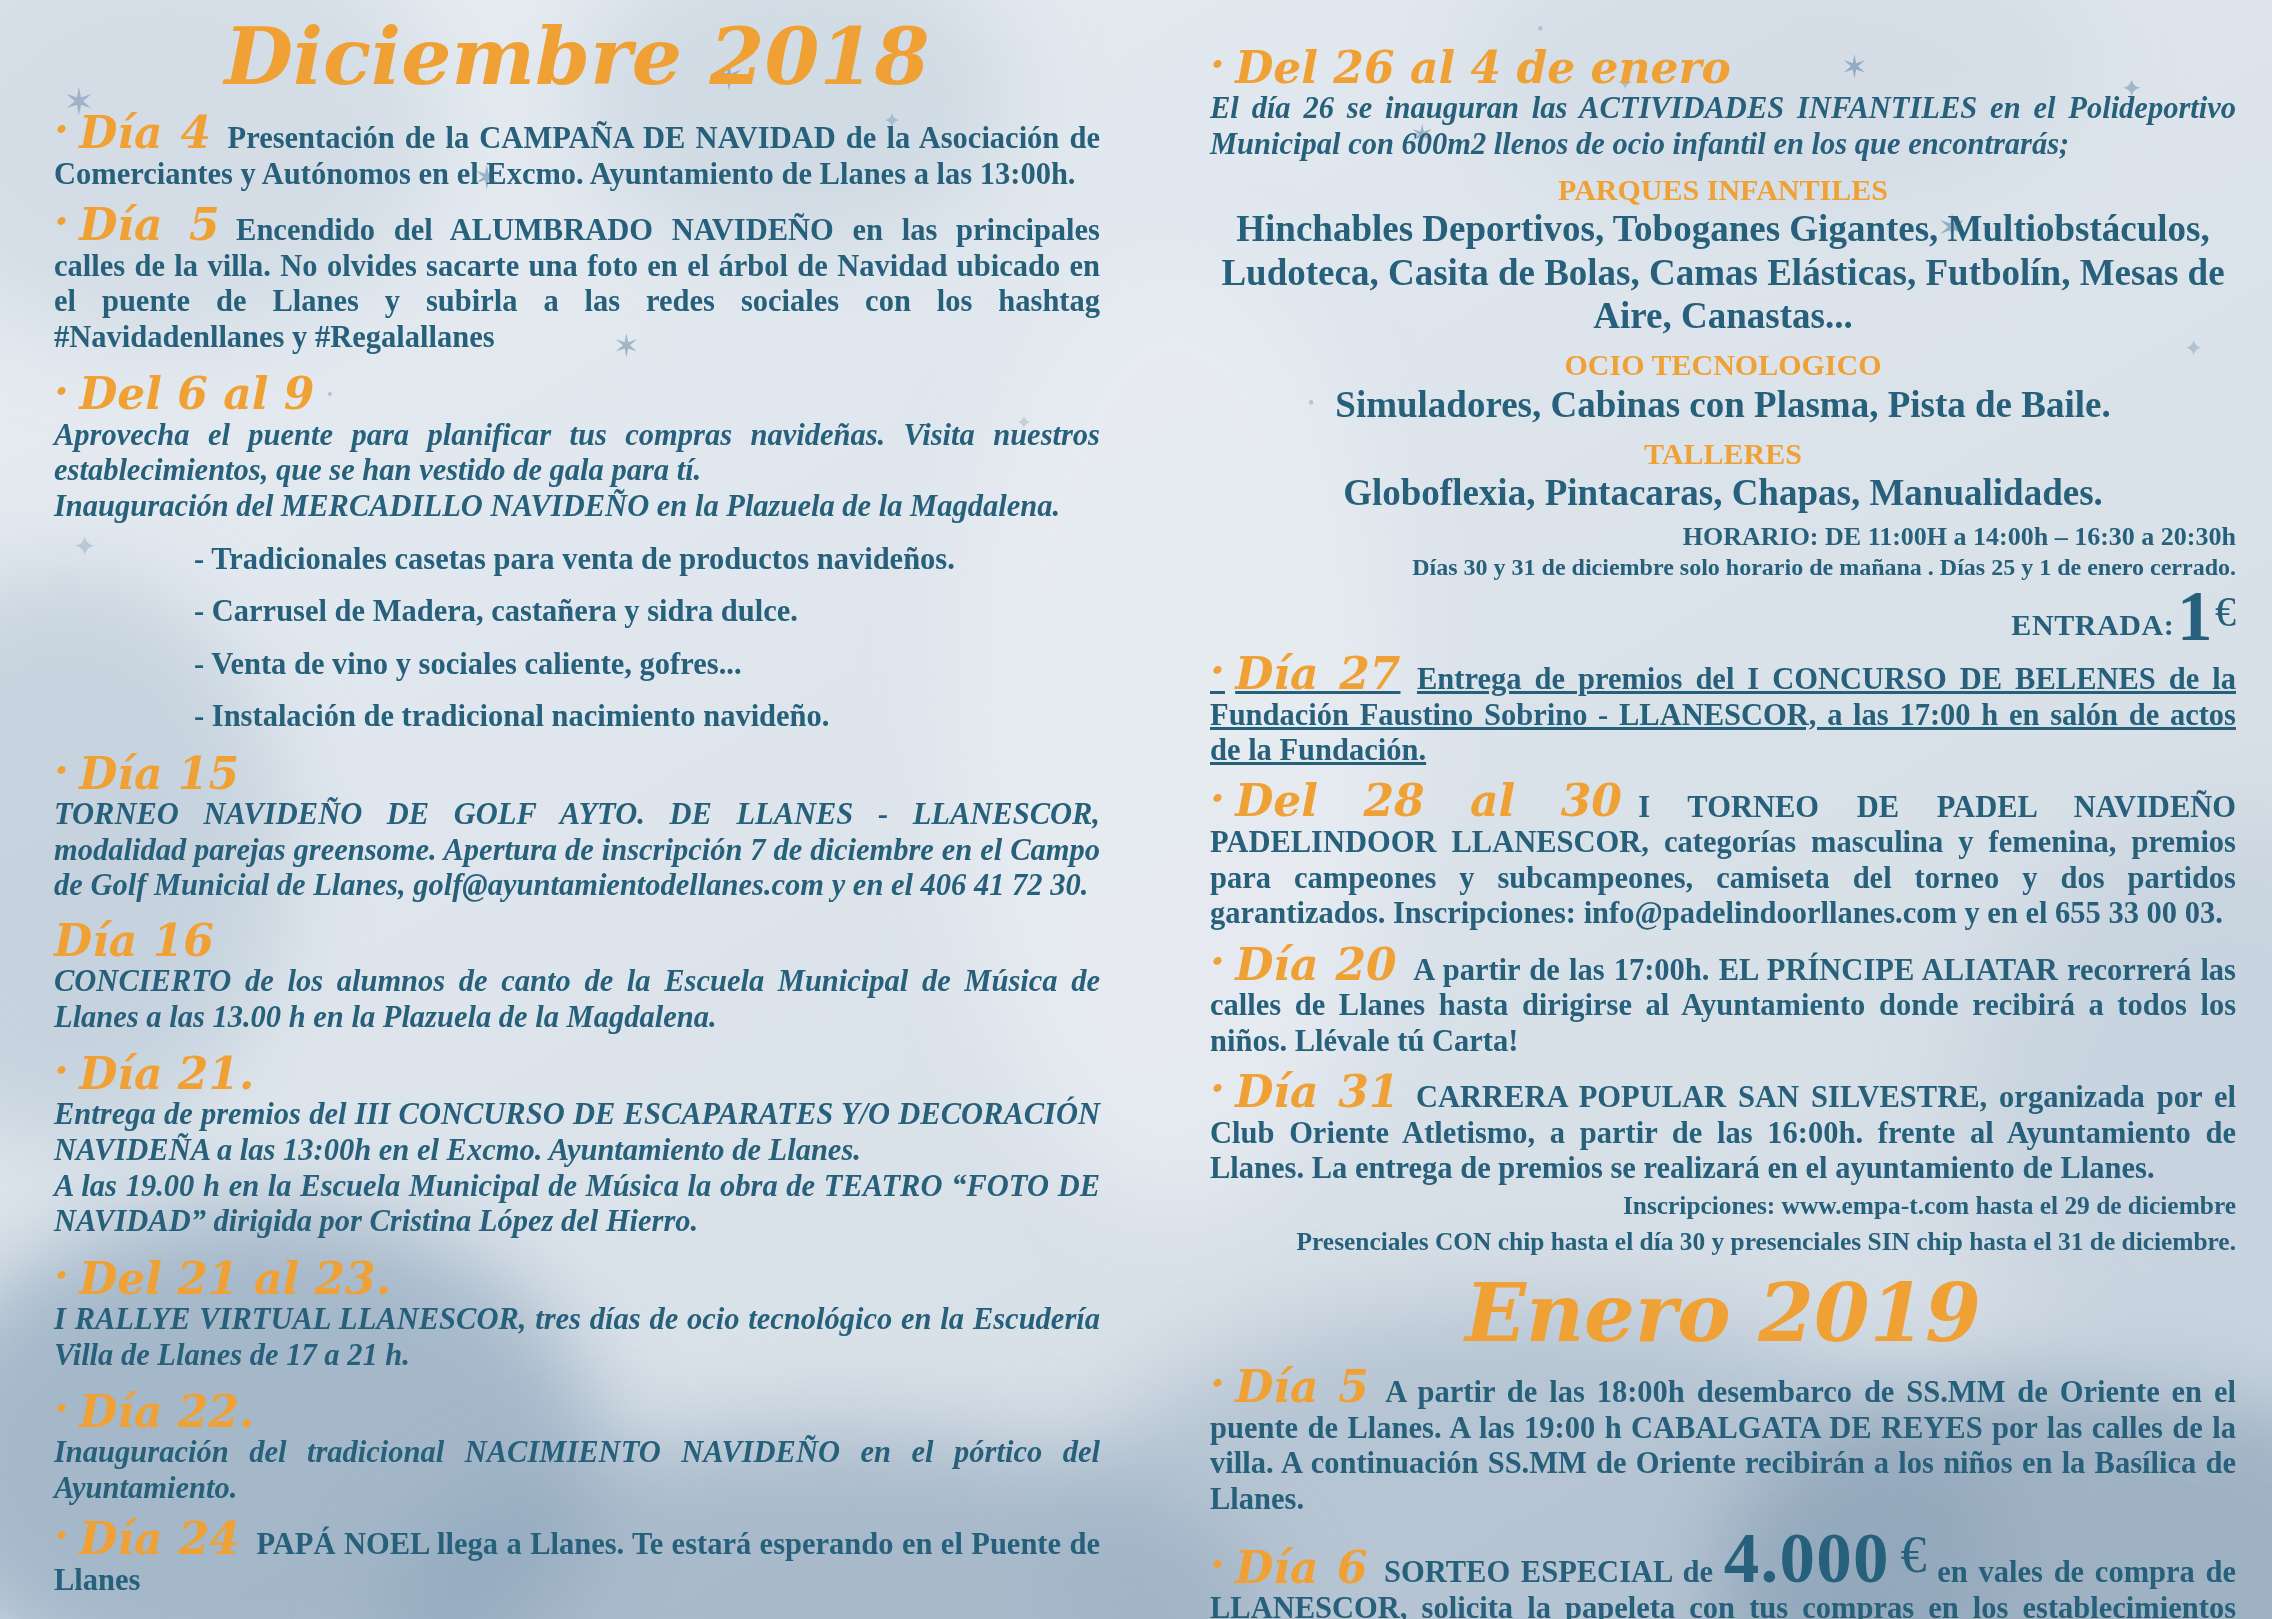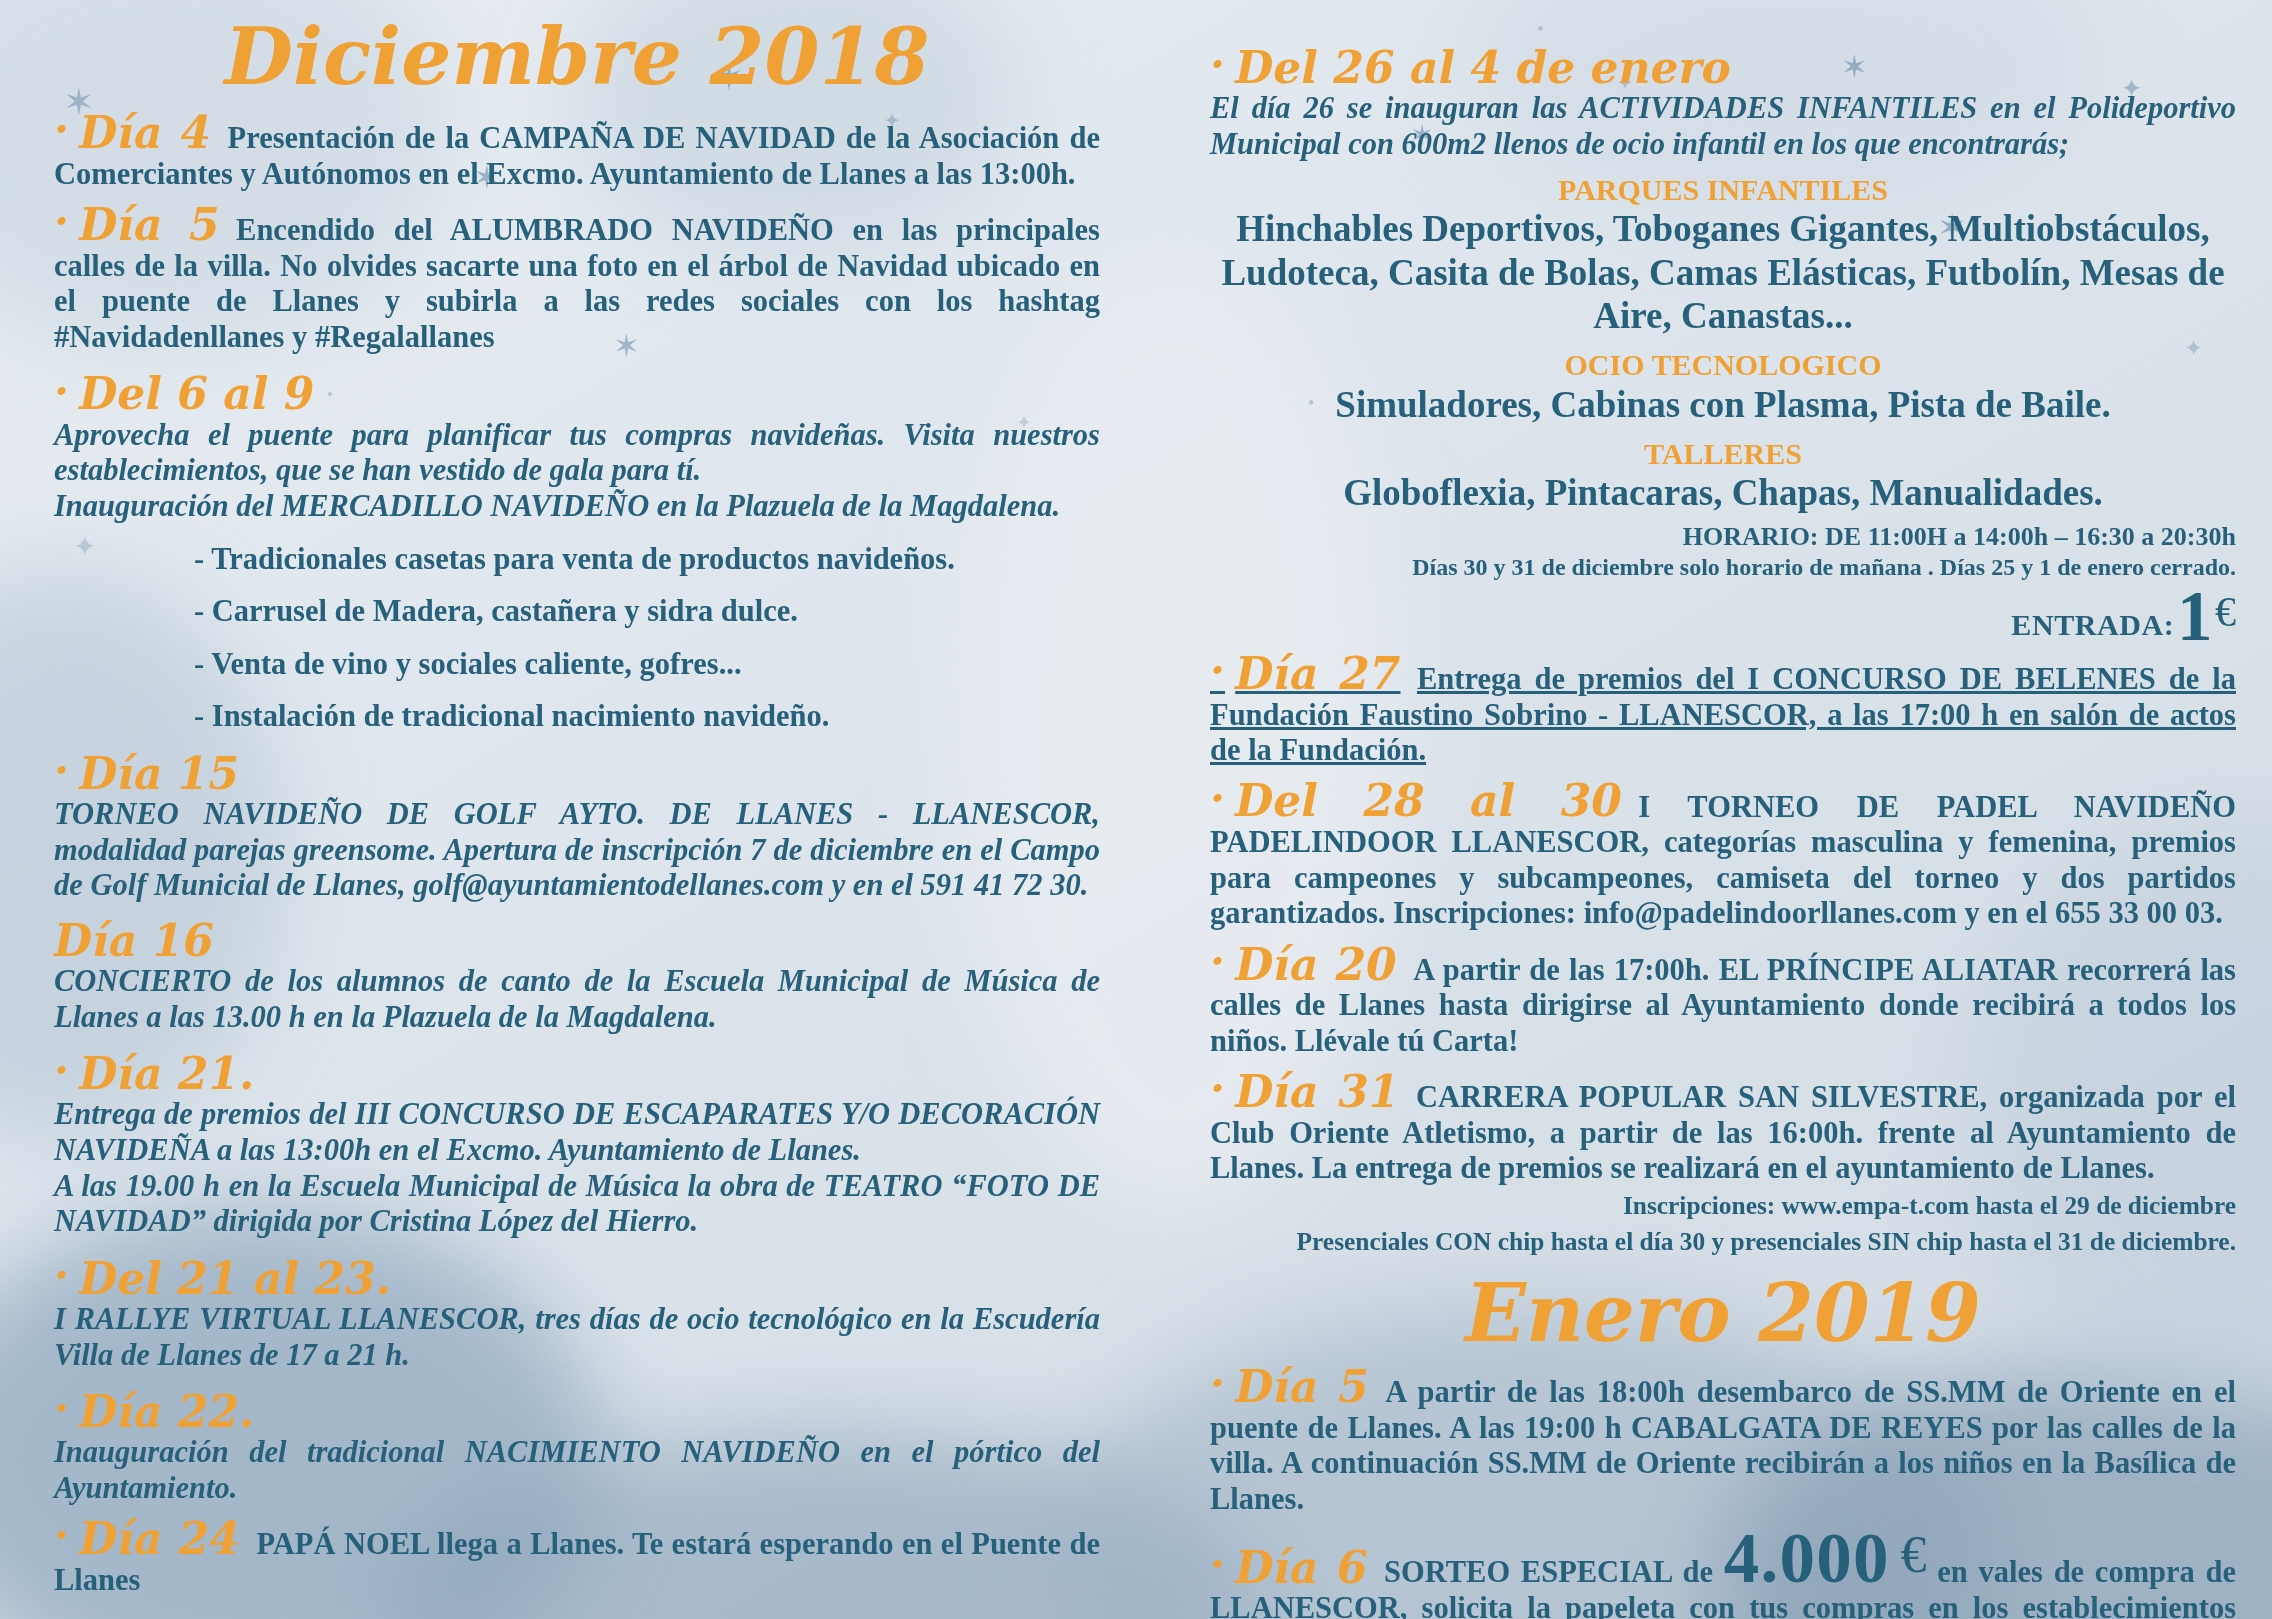--- a/index.html
+++ b/index.html
@@ -79,21 +79,21 @@
 
     <div class="day-line"><span class="script bullet">·</span><span class="script dayname">Del 6 al 9</span></div>
     <p class="para">Aprovecha el puente para planificar tus compras navideñas. Visita nuestros establecimientos, que se han vestido de gala para tí.</p>
     <p class="para">Inauguración del MERCADILLO NAVIDEÑO en la Plazuela de la Magdalena.</p>
     <div class="list-item">- Tradicionales casetas para venta de productos navideños.</div>
     <div class="list-item">- Carrusel de Madera, castañera y sidra dulce.</div>
     <div class="list-item">- Venta de vino y sociales caliente, gofres...</div>
     <div class="list-item">- Instalación de tradicional nacimiento navideño.</div>
 
     <div class="day-line"><span class="script bullet">·</span><span class="script dayname">Día 15</span></div>
-    <p class="para">TORNEO NAVIDEÑO DE GOLF AYTO. DE LLANES - LLANESCOR, modalidad parejas greensome. Apertura de inscripción 7 de diciembre en el Campo de Golf Municial de Llanes, golf@ayuntamientodellanes.com y en el 591 41 72 30.</p>
+    <p class="para">TORNEO NAVIDEÑO DE GOLF AYTO. DE LLANES - LLANESCOR, modalidad parejas greensome. Apertura de inscripción 7 de diciembre en el Campo de Golf Municial de Llanes, golf@ayuntamientodellanes.com y en el 406 41 72 30.</p>
 
     <div class="day-line"><span class="script dayname">Día 16</span></div>
     <p class="para">CONCIERTO de los alumnos de canto de la Escuela Municipal de Música de Llanes a las 13.00 h en la Plazuela de la Magdalena.</p>
 
     <div class="day-line"><span class="script bullet">·</span><span class="script dayname">Día 21.</span></div>
     <p class="para">Entrega de premios del  III CONCURSO DE ESCAPARATES Y/O DECORACIÓN NAVIDEÑA a las 13:00h en el Excmo. Ayuntamiento de Llanes.</p>
     <p class="para">A las 19.00 h en la Escuela Municipal de Música la obra de TEATRO “FOTO DE NAVIDAD” dirigida por Cristina López del Hierro.</p>
 
     <div class="day-line"><span class="script bullet">·</span><span class="script dayname">Del 21 al 23.</span></div>
     <p class="para">I RALLYE VIRTUAL LLANESCOR, tres días de ocio tecnológico en la Escudería Villa de Llanes de 17 a 21 h.</p>

